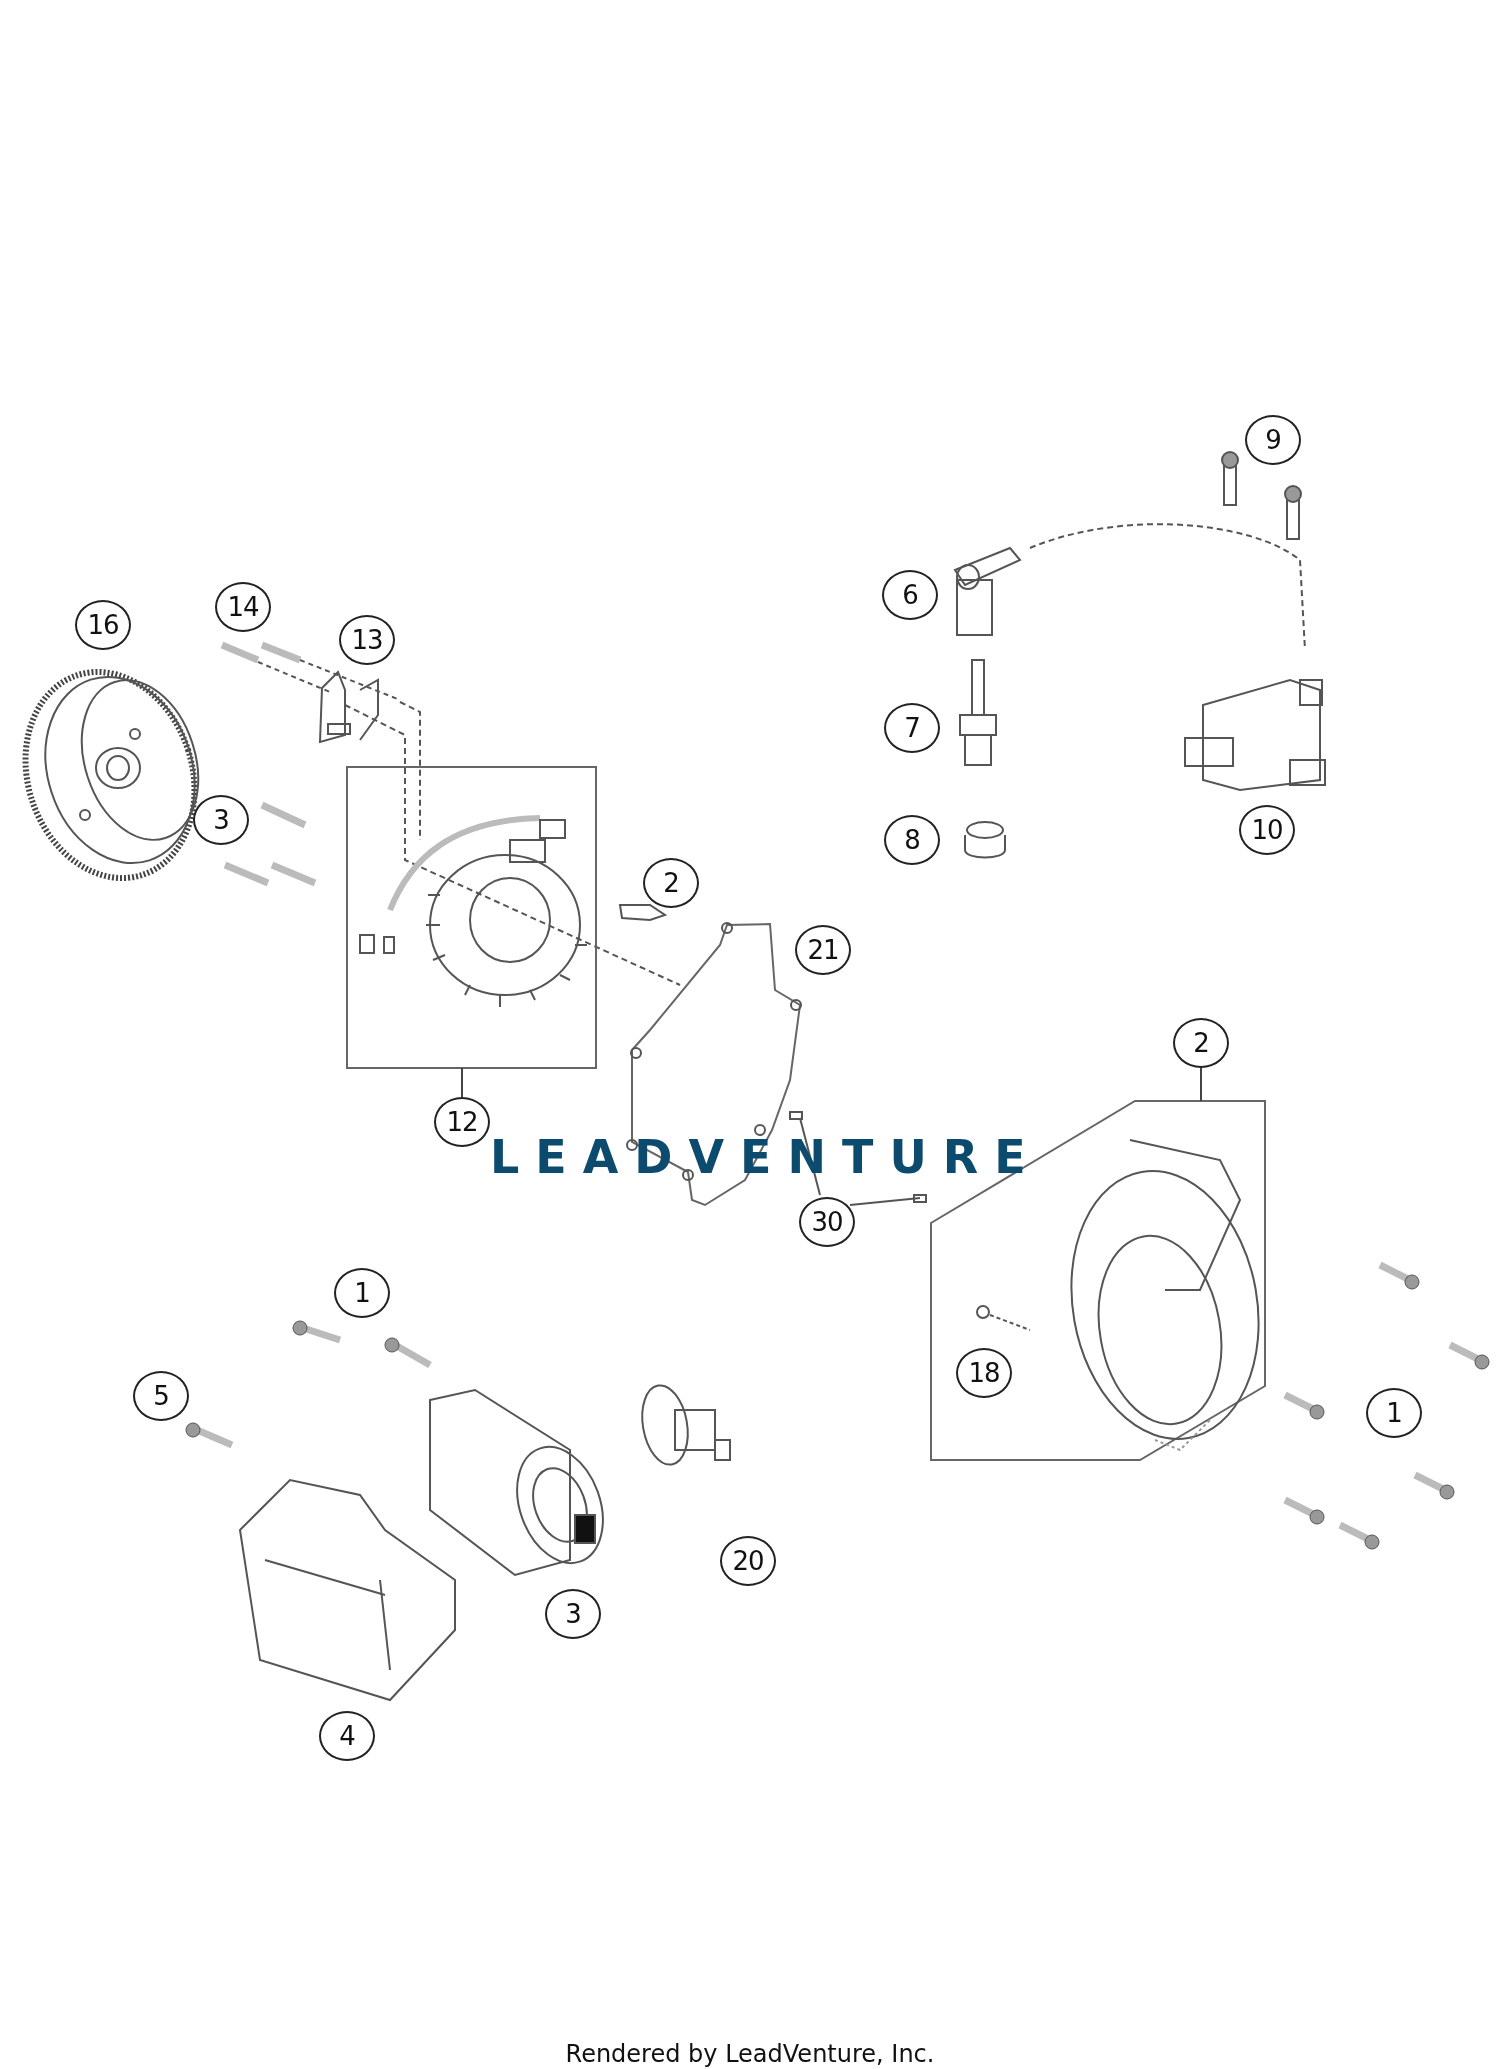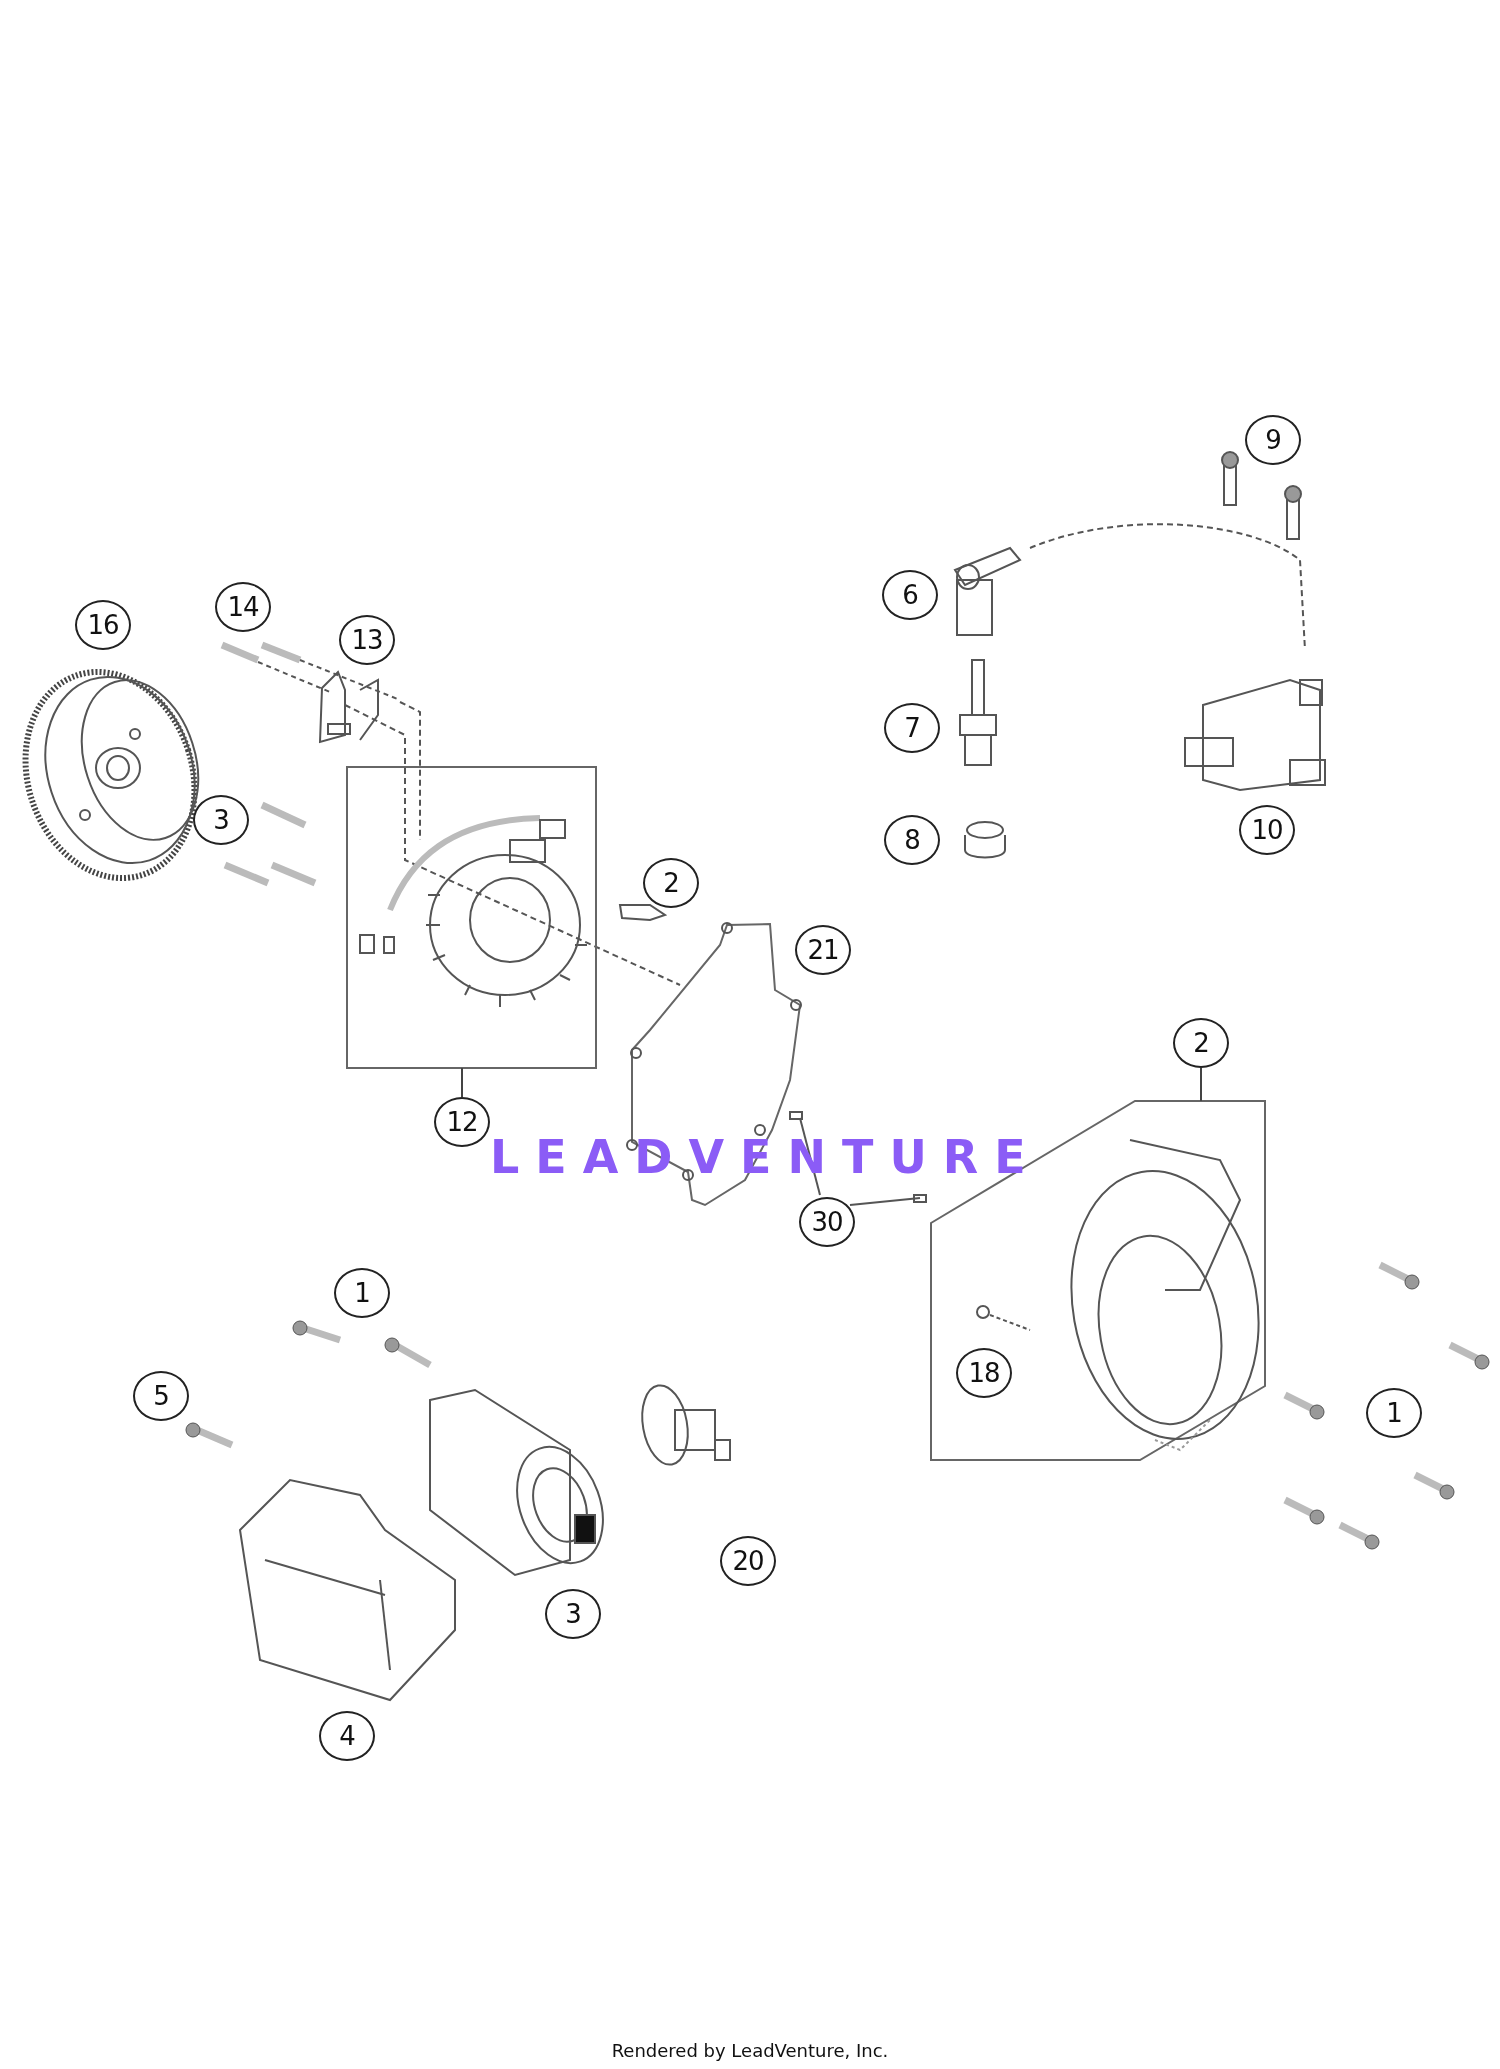--- a/index.html
+++ b/index.html
@@ -1,20 +1,20 @@
 <!DOCTYPE html>
 <html><head>
 <meta charset="utf-8">
 <style>
   html,body{margin:0;padding:0;background:#ffffff;}
   body{width:1500px;height:2069px;position:relative;overflow:hidden;font-family:"DejaVu Sans",sans-serif;}
   #diagram{position:absolute;left:0;top:0;width:1500px;height:2069px;}
   .callout{position:absolute;width:56px;height:50px;margin-left:-28px;margin-top:-25px;border:2px solid #222;border-radius:50%;box-sizing:border-box;display:flex;align-items:center;justify-content:center;font-family:"DejaVu Sans",sans-serif;font-size:26px;color:#111;background:#fff;cursor:pointer;letter-spacing:-1px;}
-  .watermark{position:absolute;left:490px;top:1130px;font-family:"DejaVu Sans",sans-serif;font-size:46px;letter-spacing:16px;color:#8b5cf6;font-weight:bold;}
-  .footer{position:absolute;left:0;width:1500px;top:2040px;text-align:center;font-family:"DejaVu Sans",sans-serif;font-size:18px;color:#111;}
+  .watermark{position:absolute;left:490px;top:1130px;font-family:"DejaVu Sans",sans-serif;font-size:46px;letter-spacing:16px;color:#0c4a6e;font-weight:bold;}
+  .footer{position:absolute;left:0;width:1500px;top:2040px;text-align:center;font-family:"DejaVu Sans",sans-serif;font-size:24px;color:#111;}
 </style>
 </head>
 <body>
 
 <svg id="diagram" viewBox="0 0 1500 2069" xmlns="http://www.w3.org/2000/svg" fill="none" stroke="#555" stroke-width="2">
 
   <g>
     <ellipse cx="110" cy="775" rx="82" ry="105" transform="rotate(-18 110 775)" stroke="#444" stroke-width="6" stroke-dasharray="2 2"></ellipse>
     <ellipse cx="120" cy="770" rx="72" ry="95" transform="rotate(-18 120 770)"></ellipse>
     <ellipse cx="140" cy="760" rx="55" ry="82" transform="rotate(-18 140 760)"></ellipse>

